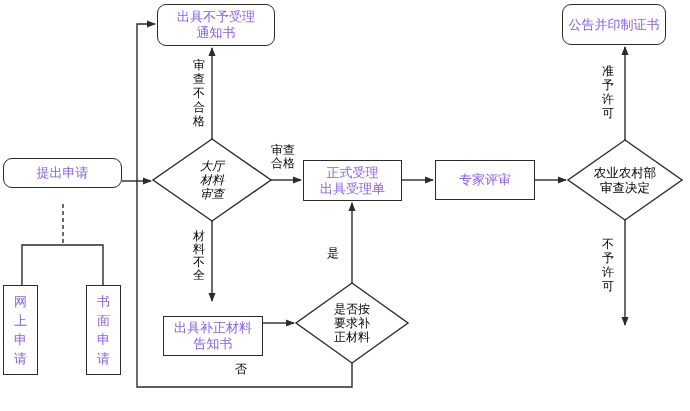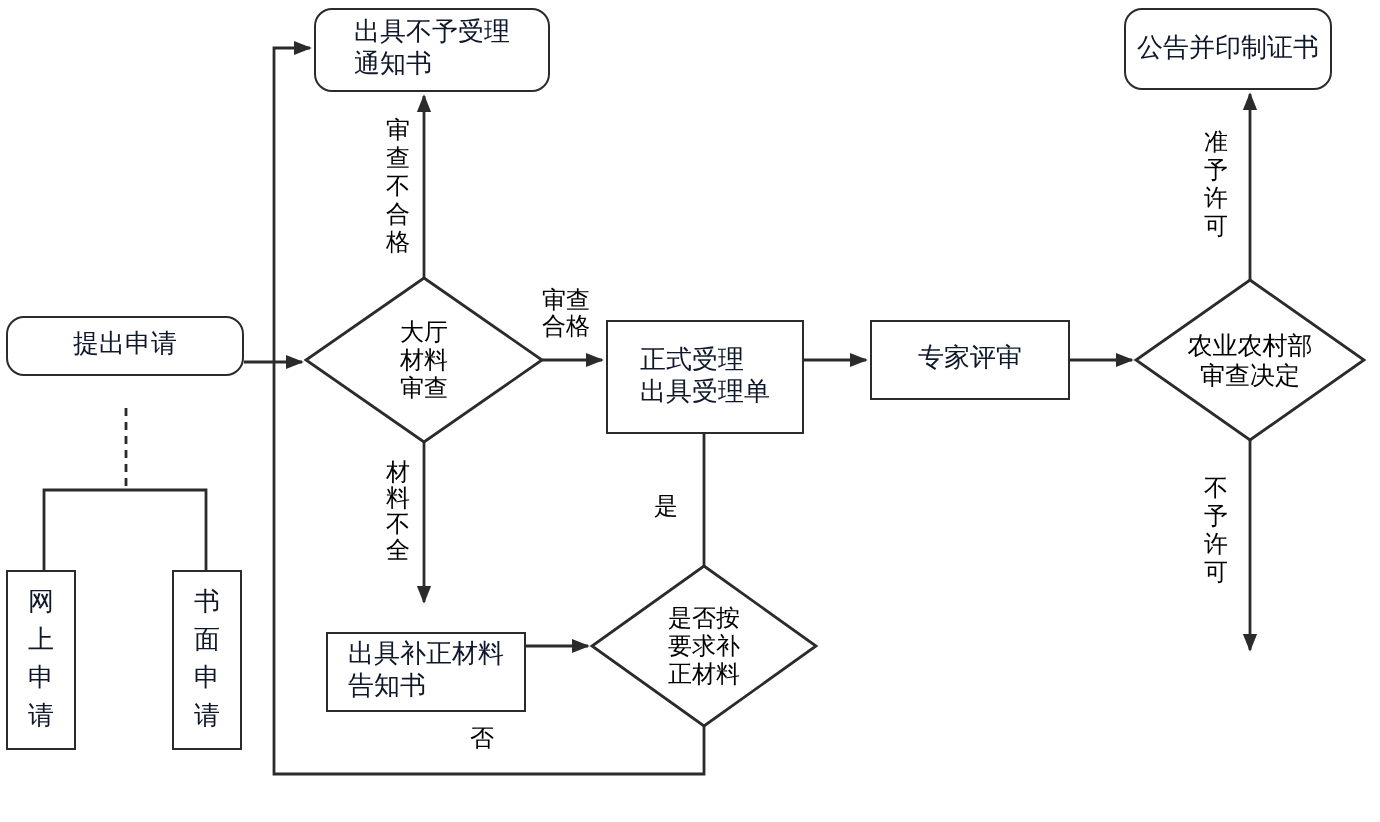--- a/index.html
+++ b/index.html
@@ -10,49 +10,49 @@
     font-family:"DejaVu Sans", "Liberation Sans", sans-serif;
     color:#000000;
     overflow:hidden;
   }
   #flow-svg { position:absolute; left:0; top:0; width:690px; height:411px; }
 
   .node {
     position:absolute; box-sizing:border-box;
     border:1.5px solid #2b2b2b; background:#ffffff;
     display:flex; align-items:center; justify-content:center;
-    white-space:pre-line;
-    font-size:13px; line-height:16px; color:#0f172a;
+    text-align:center; white-space:pre-line;
+    font-size:13px; line-height:16px; color:#8b5cf6;
   }
   .rounded { border-radius:9px; }
 
   .dtext {
     position:absolute; display:flex; align-items:center; justify-content:center;
     text-align:center; white-space:pre-line;
     font-size:12px; line-height:14px; color:#000000;
   }
 
   .elabel {
     position:absolute; white-space:pre-line; text-align:center;
     font-size:12px; line-height:14px; color:#000000; background:#ffffff;
   }
 
   
   #n-submit      { left:3px;   top:158px; width:119px; height:30px; }
   #n-reject      { left:157px; top:4px;   width:118px; height:42px; }
-  #n-formal      { left:303px; top:160px; width:99px;  height:57px; }
+  #n-formal      { left:303px; top:160px; width:99px;  height:41px; }
   #n-expert      { left:435px; top:160px; width:100px; height:40px; }
   #n-announce    { left:562px; top:4px;   width:104px; height:41px; }
   #n-deliver     { left:563px; top:327px; width:122px; height:46px; font-size:12px; line-height:15px; }
   #n-online      { left:3px;   top:285px; width:35px;  height:90px; line-height:19px; }
   #n-paper       { left:86px;  top:285px; width:35px;  height:90px; line-height:19px; }
   #n-suppnotice  { left:163px; top:316px; width:100px; height:40px; }
 
   
-  #t-hall      { left:172px; top:150px; width:80px;  height:60px; }
+  #t-hall      { left:172px; top:150px; width:80px;  height:60px;font-style:italic; }
   #t-suppcheck { left:312px; top:293px; width:80px;  height:60px; }
   #t-ministry  { left:573px; top:152px; width:104px; height:56px; font-size:12.5px; line-height:15px; }
 
   
   #l-reviewfail { left:190px; top:58px;  width:18px; }
   #l-reviewpass { left:266px; top:144px; width:34px; line-height:13px; }
   #l-materials  { left:190px; top:230px; width:18px; line-height:13px; }
   #l-yes        { left:325px; top:246px; width:16px; }
   #l-no         { left:233px; top:362px; width:16px; }
   #l-permit     { left:599px; top:64px;  width:18px; }

